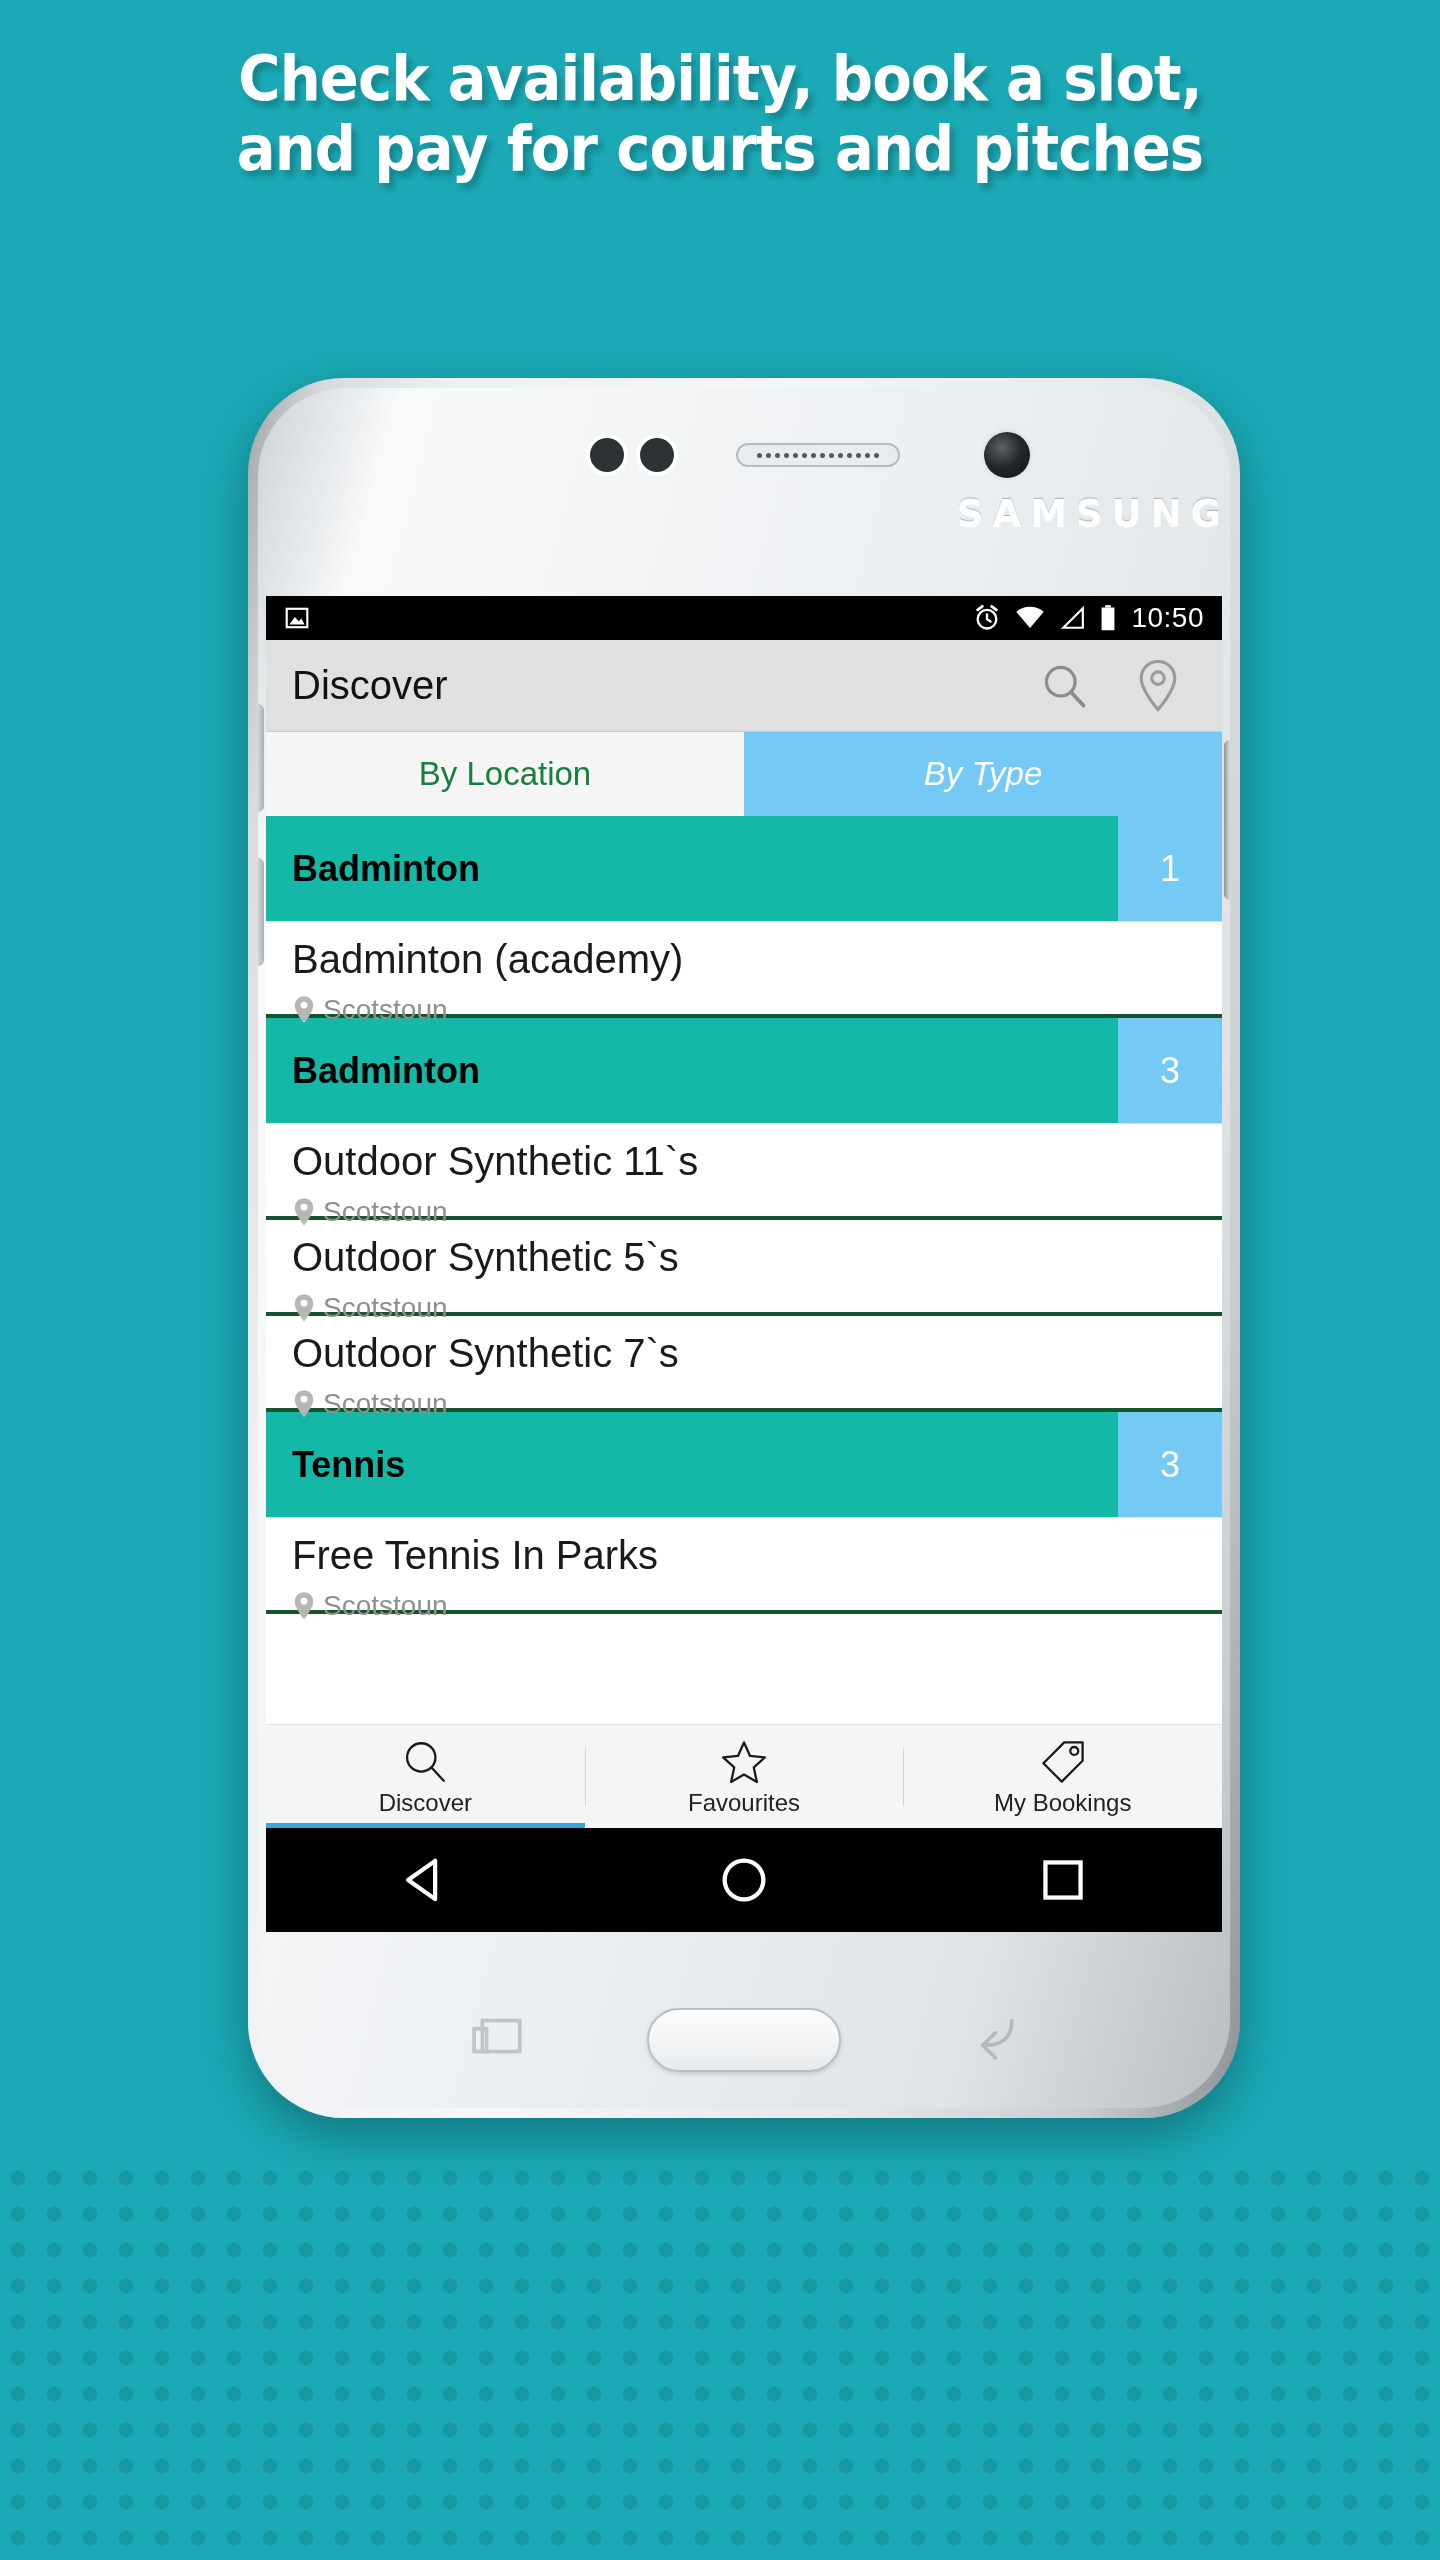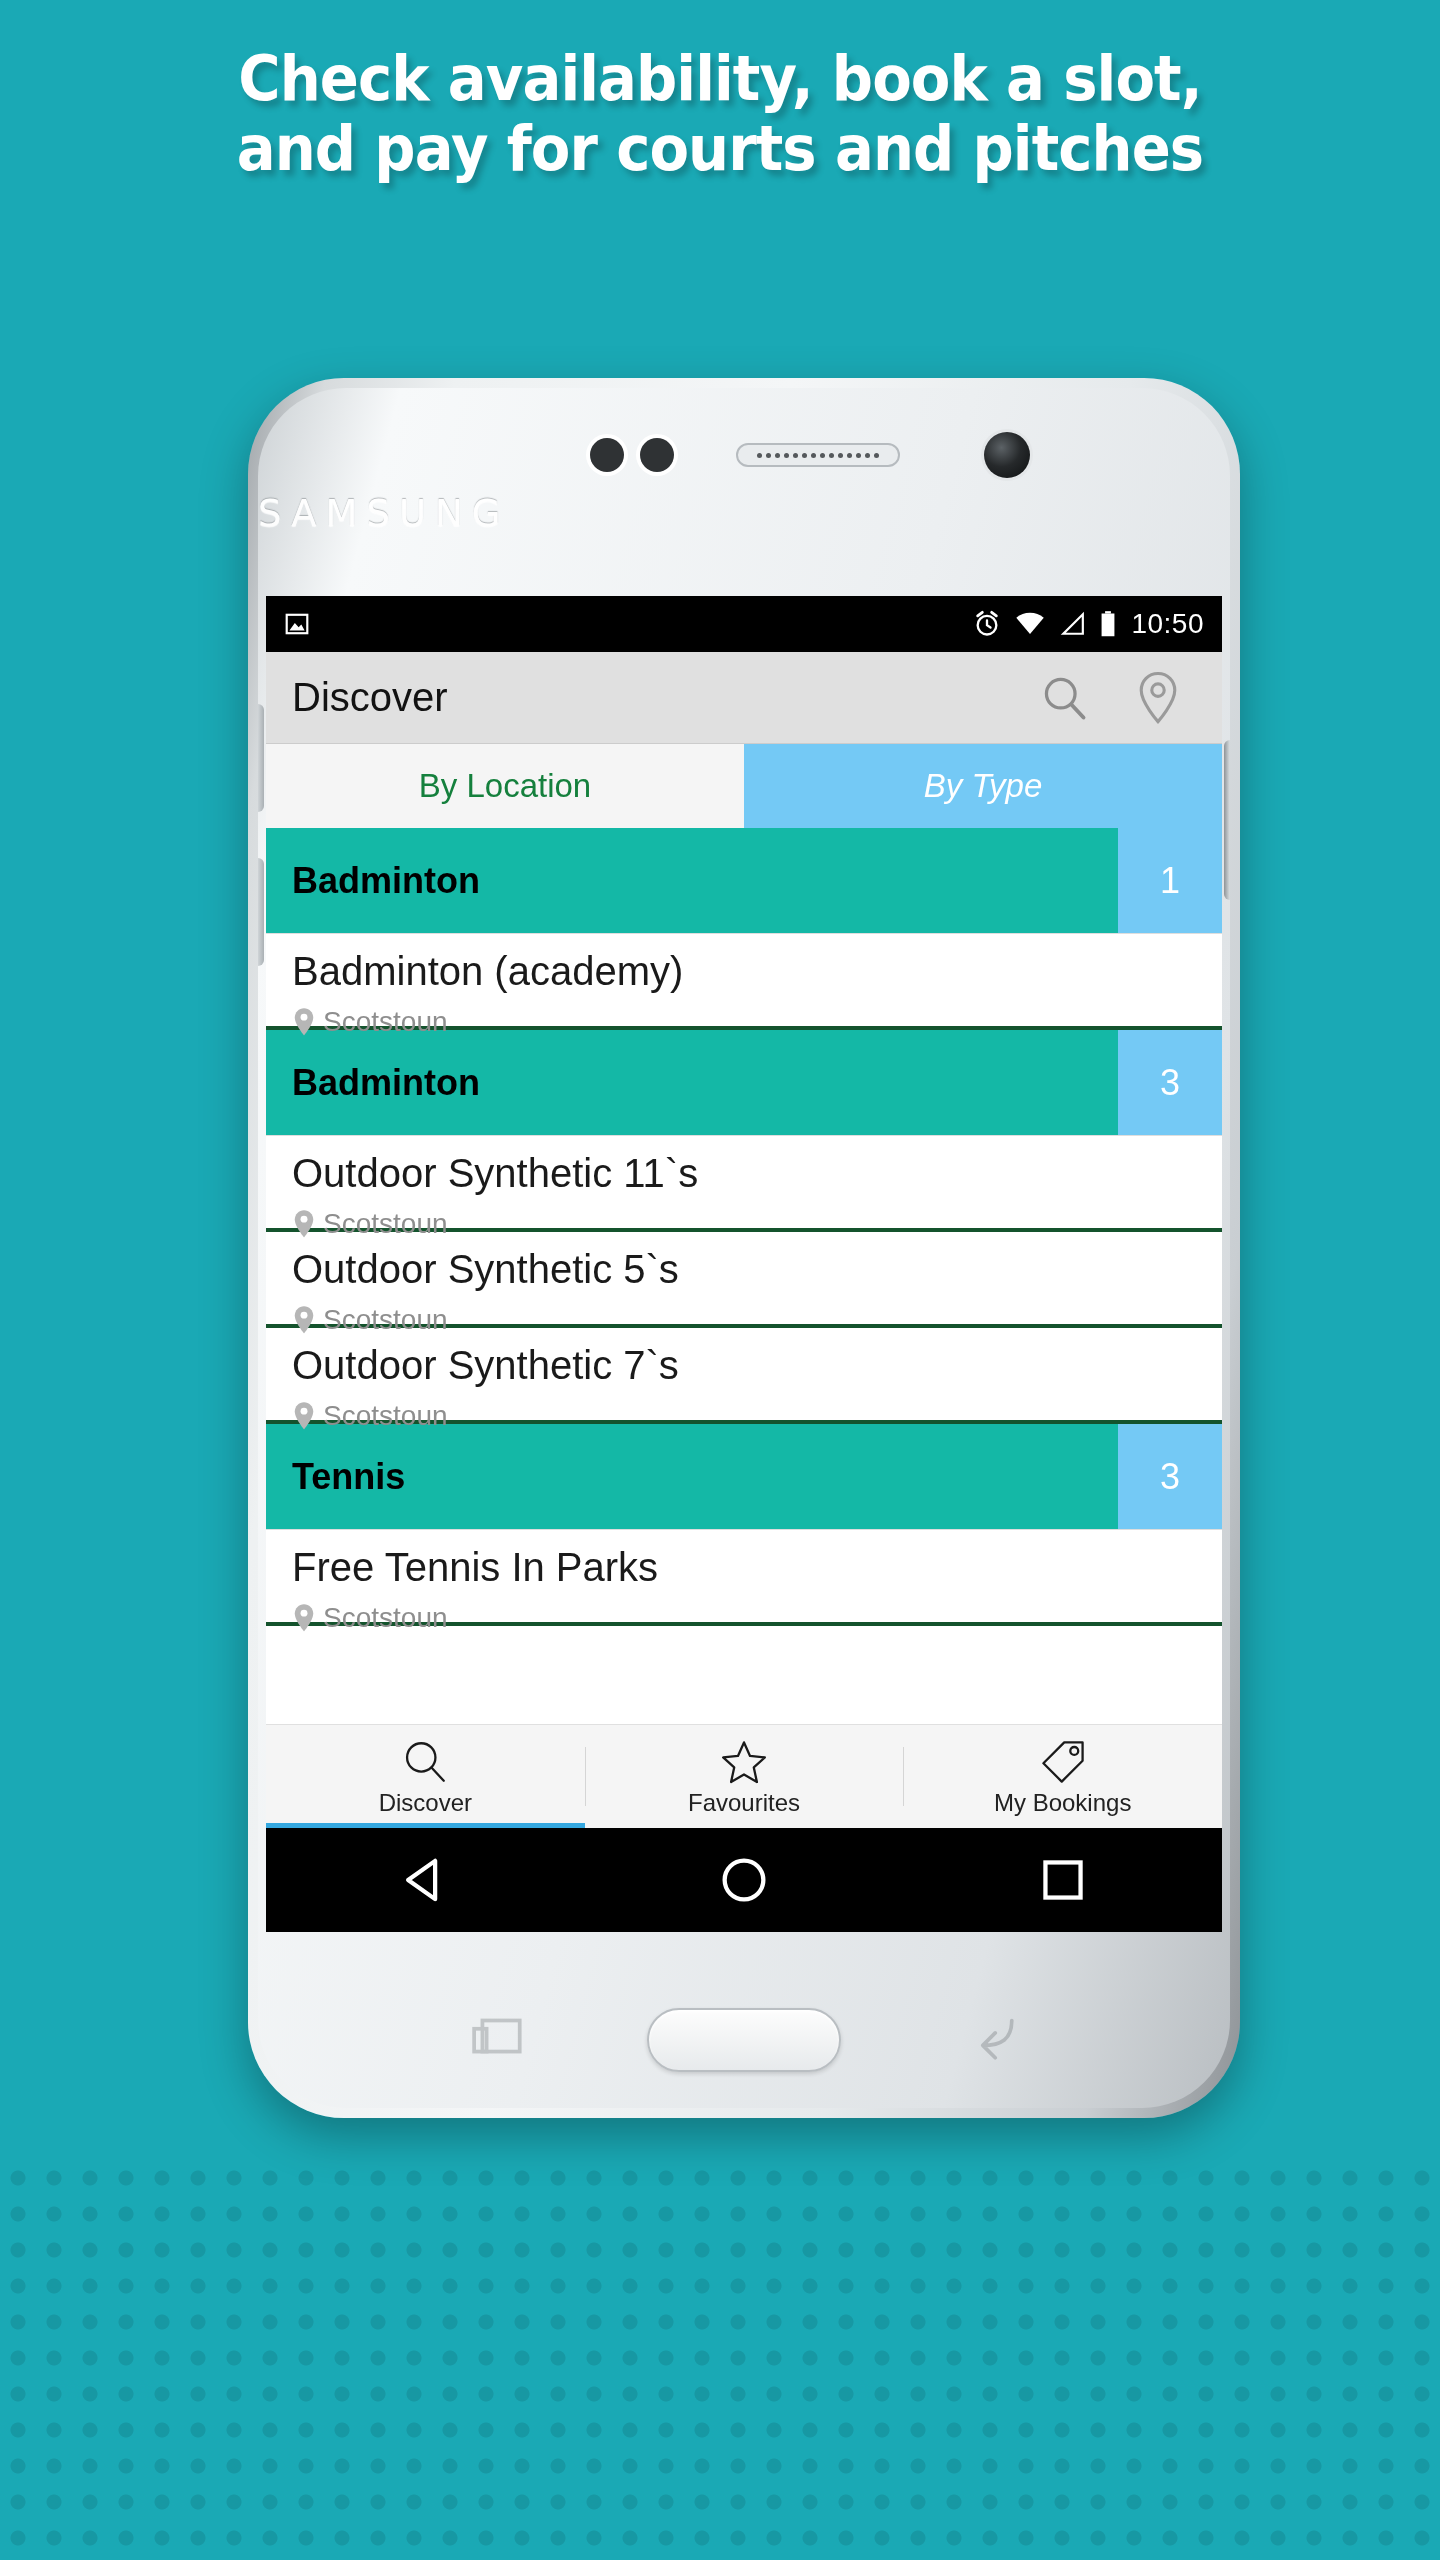--- a/index.html
+++ b/index.html
@@ -126,44 +126,44 @@
     left: 726px;
     width: 46px; height: 46px;
     border-radius: 50%;
     background: radial-gradient(circle at 38% 34%, #5c6266 0%, #26292b 46%, #0d0f10 100%);
     box-shadow: 0 0 0 3px #e4e7e9;
   }
   .brand {
     position: absolute;
     top: 104px;
     left: 0; right: 0;
-    text-align: left;
+    text-align: right;
     font-family: "DejaVu Sans", sans-serif;
     font-size: 37px;
-    font-weight: normal;
+    font-weight: bold;
     letter-spacing: 9px;
     color: #ffffff;
     text-shadow: 0 1px 1px rgba(255,255,255,0.85), 0 -1px 1px rgba(120,125,130,0.55);
     opacity: 0.95;
   }
 
   
   .screen {
     position: absolute;
     top: 208px;
     left: 8px;
     width: 956px;
     height: 1232px;
     background: #ffffff;
     overflow: hidden;
   }
 
   
   .statusbar {
-    height: 56px;
+    height: 44px;
     background: #000000;
     display: flex;
     align-items: center;
     padding: 0 18px;
     color: #ffffff;
   }
   .sb-left { display: flex; align-items: center; gap: 10px; }
   .sb-right { margin-left: auto; display: flex; align-items: center; gap: 14px; }
   .sb-clock {
     font-size: 28px;

